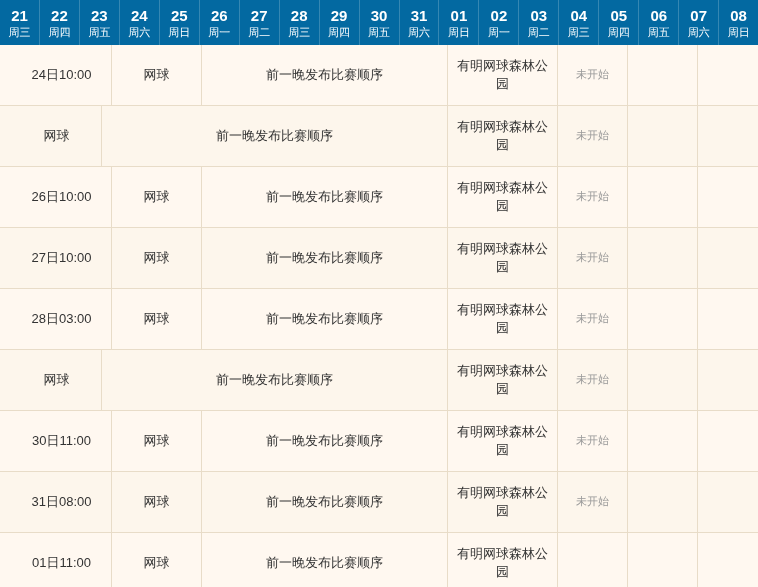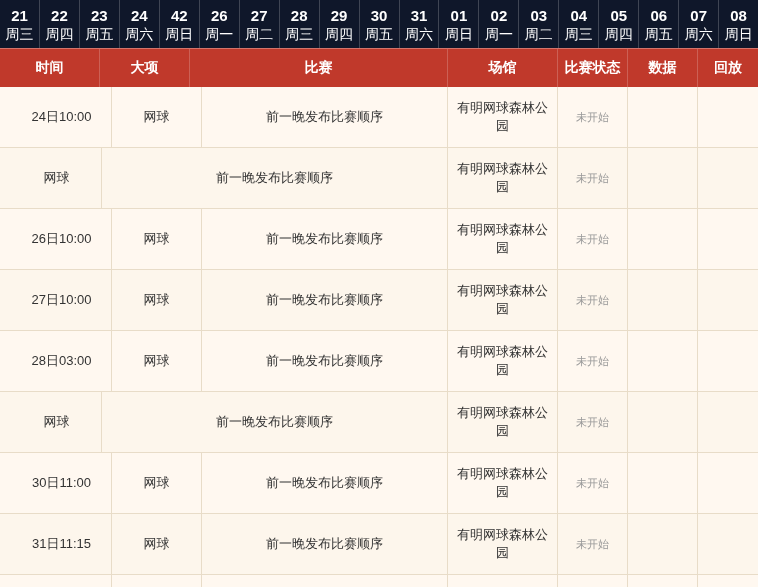--- a/index.html
+++ b/index.html
@@ -15,21 +15,21 @@
       width: 758px;
     }
 
     .container {
       width: 758px;
     }
 
     
     .date-nav {
       display: flex;
-      background: #0f172a;
+      background: #0369a1;
       overflow: hidden;
     }
 
     .date-cell {
       flex: 1;
       text-align: center;
       padding: 6px 2px;
       color: #fff;
       cursor: pointer;
       border-right: 1px solid rgba(255,255,255,0.2);
@@ -40,21 +40,21 @@
       border-right: none;
     }
 
     .date-cell .day-num {
       font-size: 15px;
       font-weight: bold;
       line-height: 1.3;
     }
 
     .date-cell .day-week {
-      font-size: 14px;
+      font-size: 11px;
       line-height: 1.2;
     }
 
     
     .table-header {
       display: flex;
       background: #c0392b;
       border-top: 1px solid rgba(255,255,255,0.3);
     }
 
@@ -137,21 +137,21 @@
     </div>
       <div class="date-cell">
       <div class="day-num">23</div>
       <div class="day-week">周五</div>
     </div>
       <div class="date-cell">
       <div class="day-num">24</div>
       <div class="day-week">周六</div>
     </div>
       <div class="date-cell">
-      <div class="day-num">42</div>
+      <div class="day-num">25</div>
       <div class="day-week">周日</div>
     </div>
       <div class="date-cell">
       <div class="day-num">26</div>
       <div class="day-week">周一</div>
     </div>
       <div class="date-cell">
       <div class="day-num">27</div>
       <div class="day-week">周二</div>
     </div>
@@ -198,29 +198,20 @@
       <div class="date-cell">
       <div class="day-num">07</div>
       <div class="day-week">周六</div>
     </div>
       <div class="date-cell">
       <div class="day-num">08</div>
       <div class="day-week">周日</div>
     </div>
     </div>
 
-  <div class="table-header">
-    <div class="th-cell col-time">时间</div>
-    <div class="th-cell col-event">大项</div>
-    <div class="th-cell col-match">比赛</div>
-    <div class="th-cell col-venue">场馆</div>
-    <div class="th-cell col-status">比赛状态</div>
-    <div class="th-cell col-data">数据</div>
-    <div class="th-cell col-replay">回放</div>
-  </div>
 
   <div class="table-body" id="table-body">
       <div class="table-row">
       <div class="td-cell col-time">24日10:00</div>
       <div class="td-cell col-event">网球</div>
       <div class="td-cell col-match">前一晚发布比赛顺序</div>
       <div class="td-cell col-venue">有明网球森林公园</div>
       <div class="td-cell col-status">
           <span class="status-text">未开始</span>
         </div>
@@ -285,21 +276,21 @@
       <div class="td-cell col-event">网球</div>
       <div class="td-cell col-match">前一晚发布比赛顺序</div>
       <div class="td-cell col-venue">有明网球森林公园</div>
       <div class="td-cell col-status">
           <span class="status-text">未开始</span>
         </div>
       <div class="td-cell col-data"></div>
       <div class="td-cell col-replay"></div>
     </div>
       <div class="table-row">
-      <div class="td-cell col-time">31日11:15</div>
+      <div class="td-cell col-time">31日08:00</div>
       <div class="td-cell col-event">网球</div>
       <div class="td-cell col-match">前一晚发布比赛顺序</div>
       <div class="td-cell col-venue">有明网球森林公园</div>
       <div class="td-cell col-status">
           <span class="status-text">未开始</span>
         </div>
       <div class="td-cell col-data"></div>
       <div class="td-cell col-replay"></div>
     </div>
       <div class="table-row">

